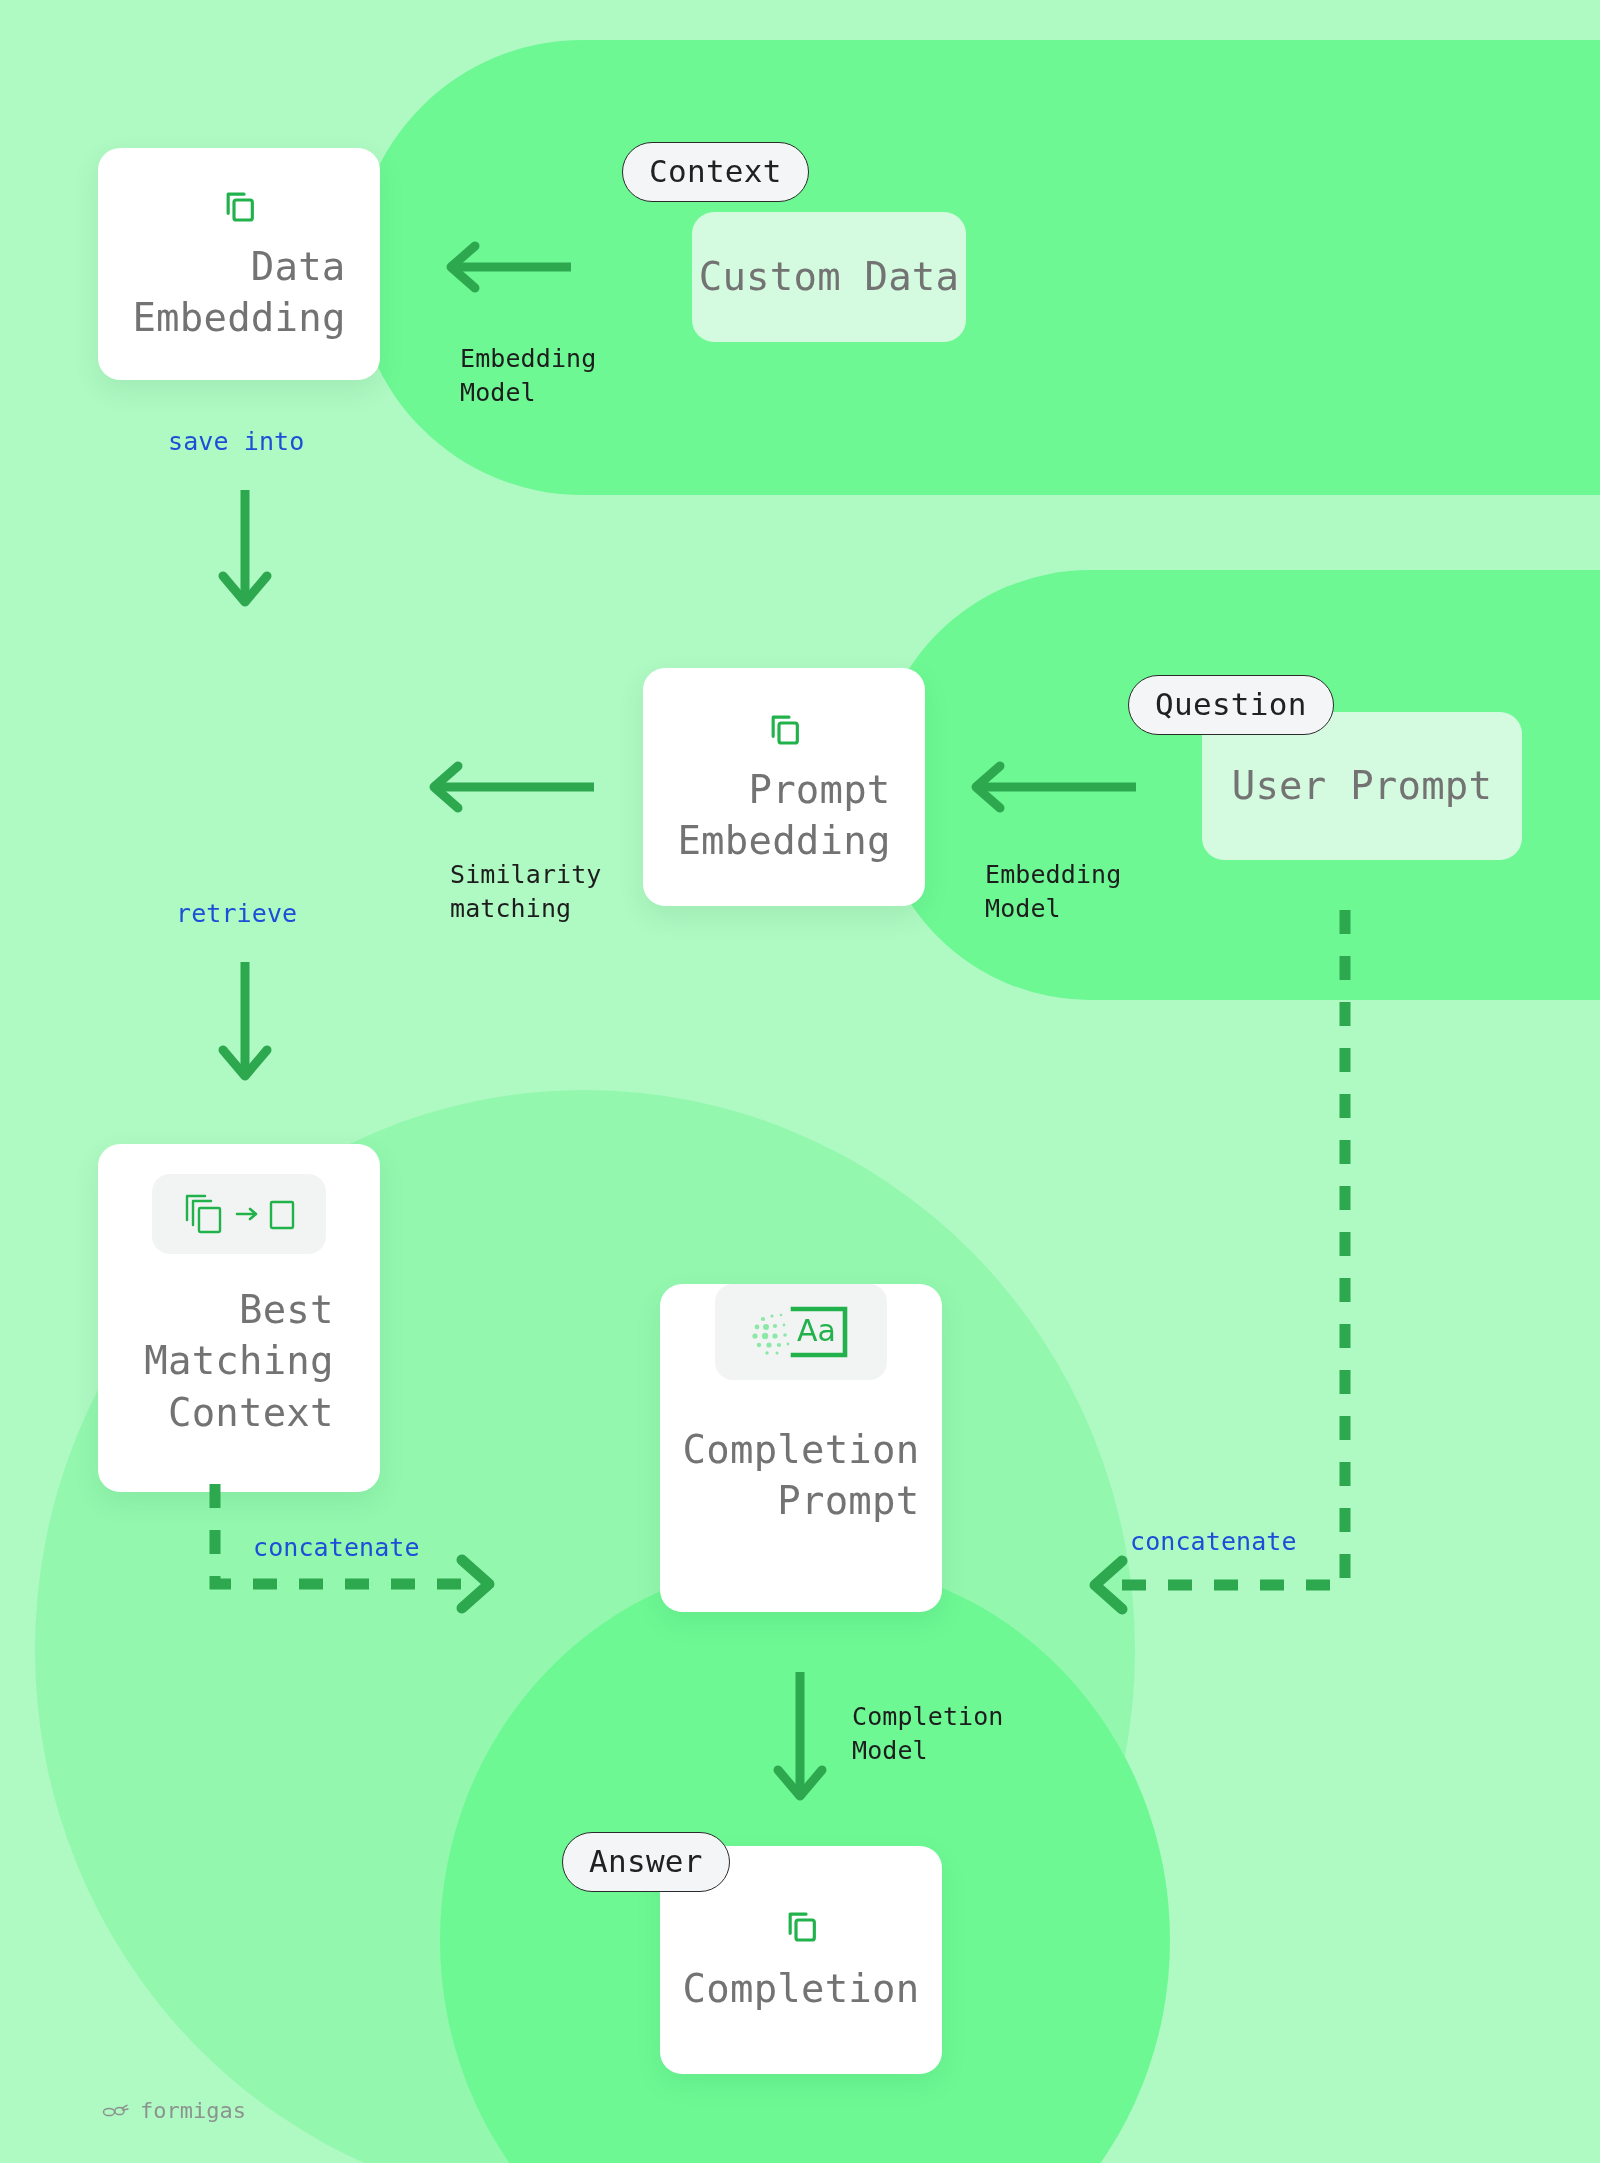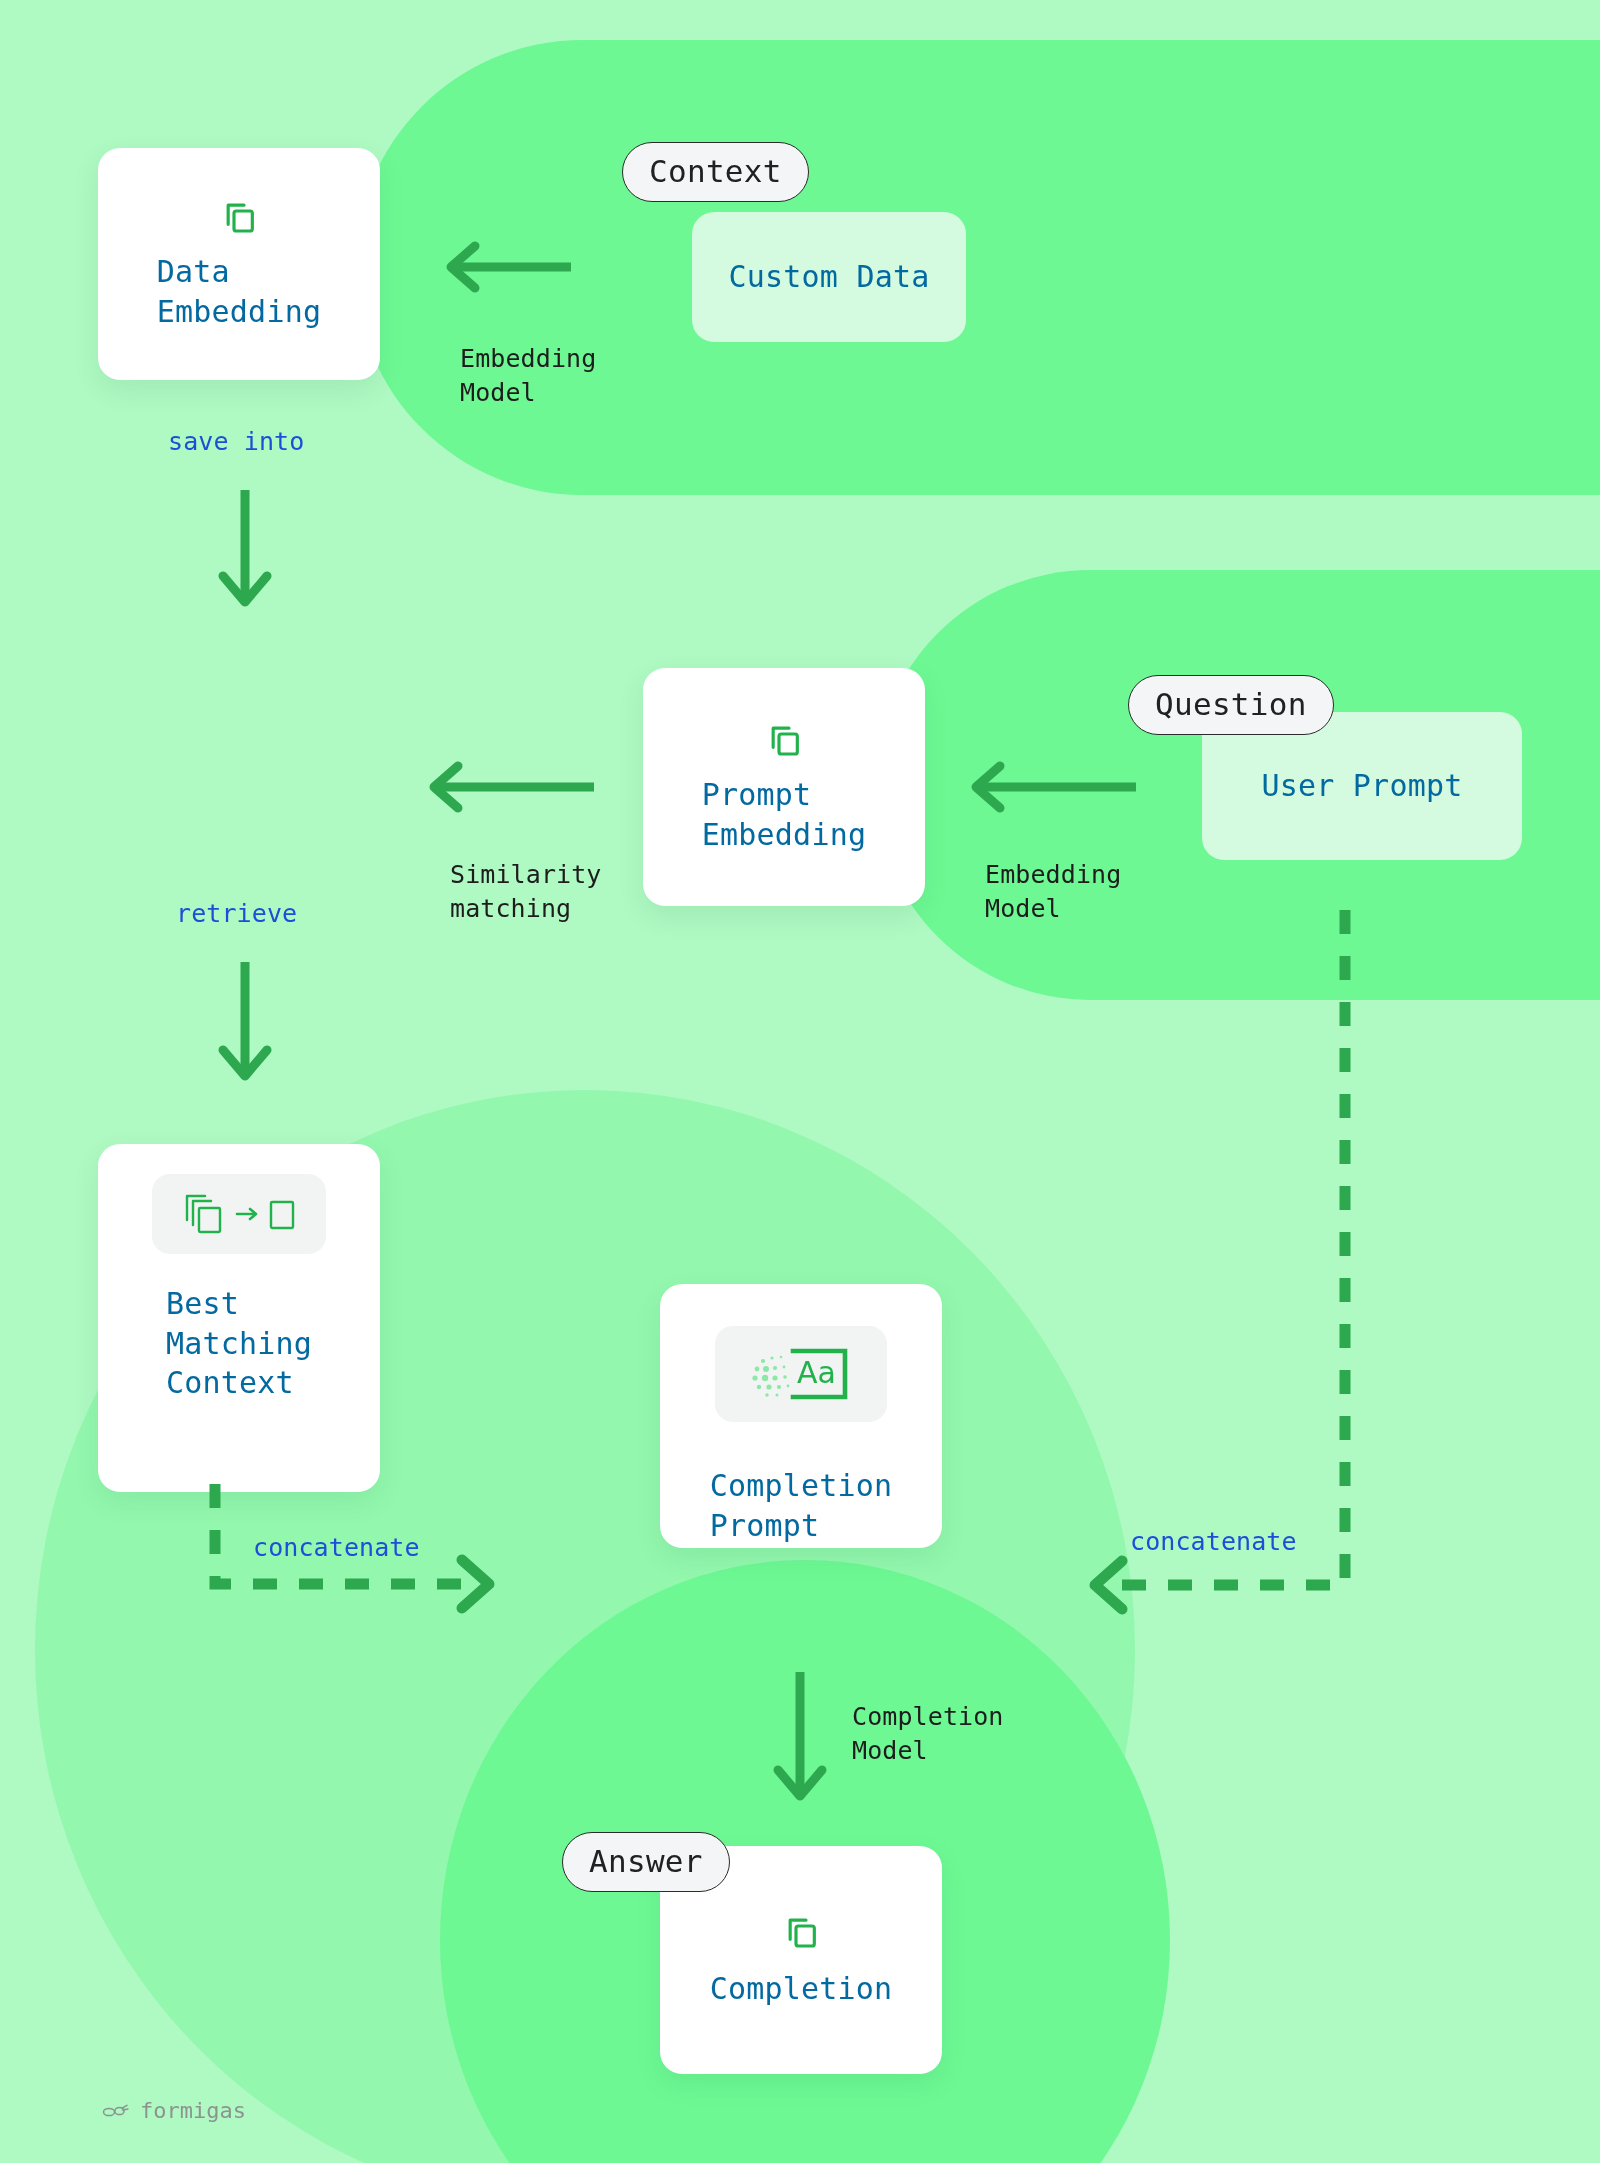--- a/index.html
+++ b/index.html
@@ -52,25 +52,25 @@
     color:#22B24C;
   }
   .card-soft {
     position:absolute;
     background:#D4FBDF;
     border-radius:22px;
     display:flex; align-items:center; justify-content:center;
     color:#22B24C;
   }
   .card-label {
-    font-size:30px;
+    font-size:39px;
     line-height:1.32;
-    text-align:left;
+    text-align:right;
     letter-spacing:0.2px;
-    color:#0369a1;
+    color:#737373;
     white-space:pre-line;
   }
   .pill {
     position:absolute;
     background:#F4F5F6;
     border:1.6px solid #2b2b2b;
     border-radius:999px;
     padding:10px 26px 12px 26px;
     font-size:31px;
     color:#212121;
@@ -191,21 +191,21 @@
         <path d="M56 22h18" stroke-width="2.6"></path>
         <path d="M69 17l6 5-6 5" stroke-width="2.6"></path>
         <rect x="90" y="10" width="22" height="26" rx="1.2"></rect>
       </svg>
     </span>
     <span class="card-label">Best
 Matching
 Context</span>
   </div>
 
-  <div class="card-white" style="left:660px; top:1284px; width:282px; height:264px; justify-content:flex-start; padding-top:42px;">
+  <div class="card-white" style="left:660px; top:1284px; width:282px; height:328px; justify-content:flex-start; ">
     <span class="icon-badge" style="width:172px; height:96px; margin-bottom:44px;">
       <svg width="112" height="62" viewBox="0 0 112 62" fill="none">
         <g fill="#8BE8A7">
           <circle cx="18" cy="18" r="2.1"></circle>
             <circle cx="27" cy="15" r="1.6"></circle>
             <circle cx="36" cy="14" r="1.3"></circle>
           <circle cx="12" cy="26" r="2.4"></circle>
             <circle cx="21" cy="26" r="3.0"></circle>
             <circle cx="30" cy="25" r="2.1"></circle>
             <circle cx="39" cy="24" r="1.4"></circle>

